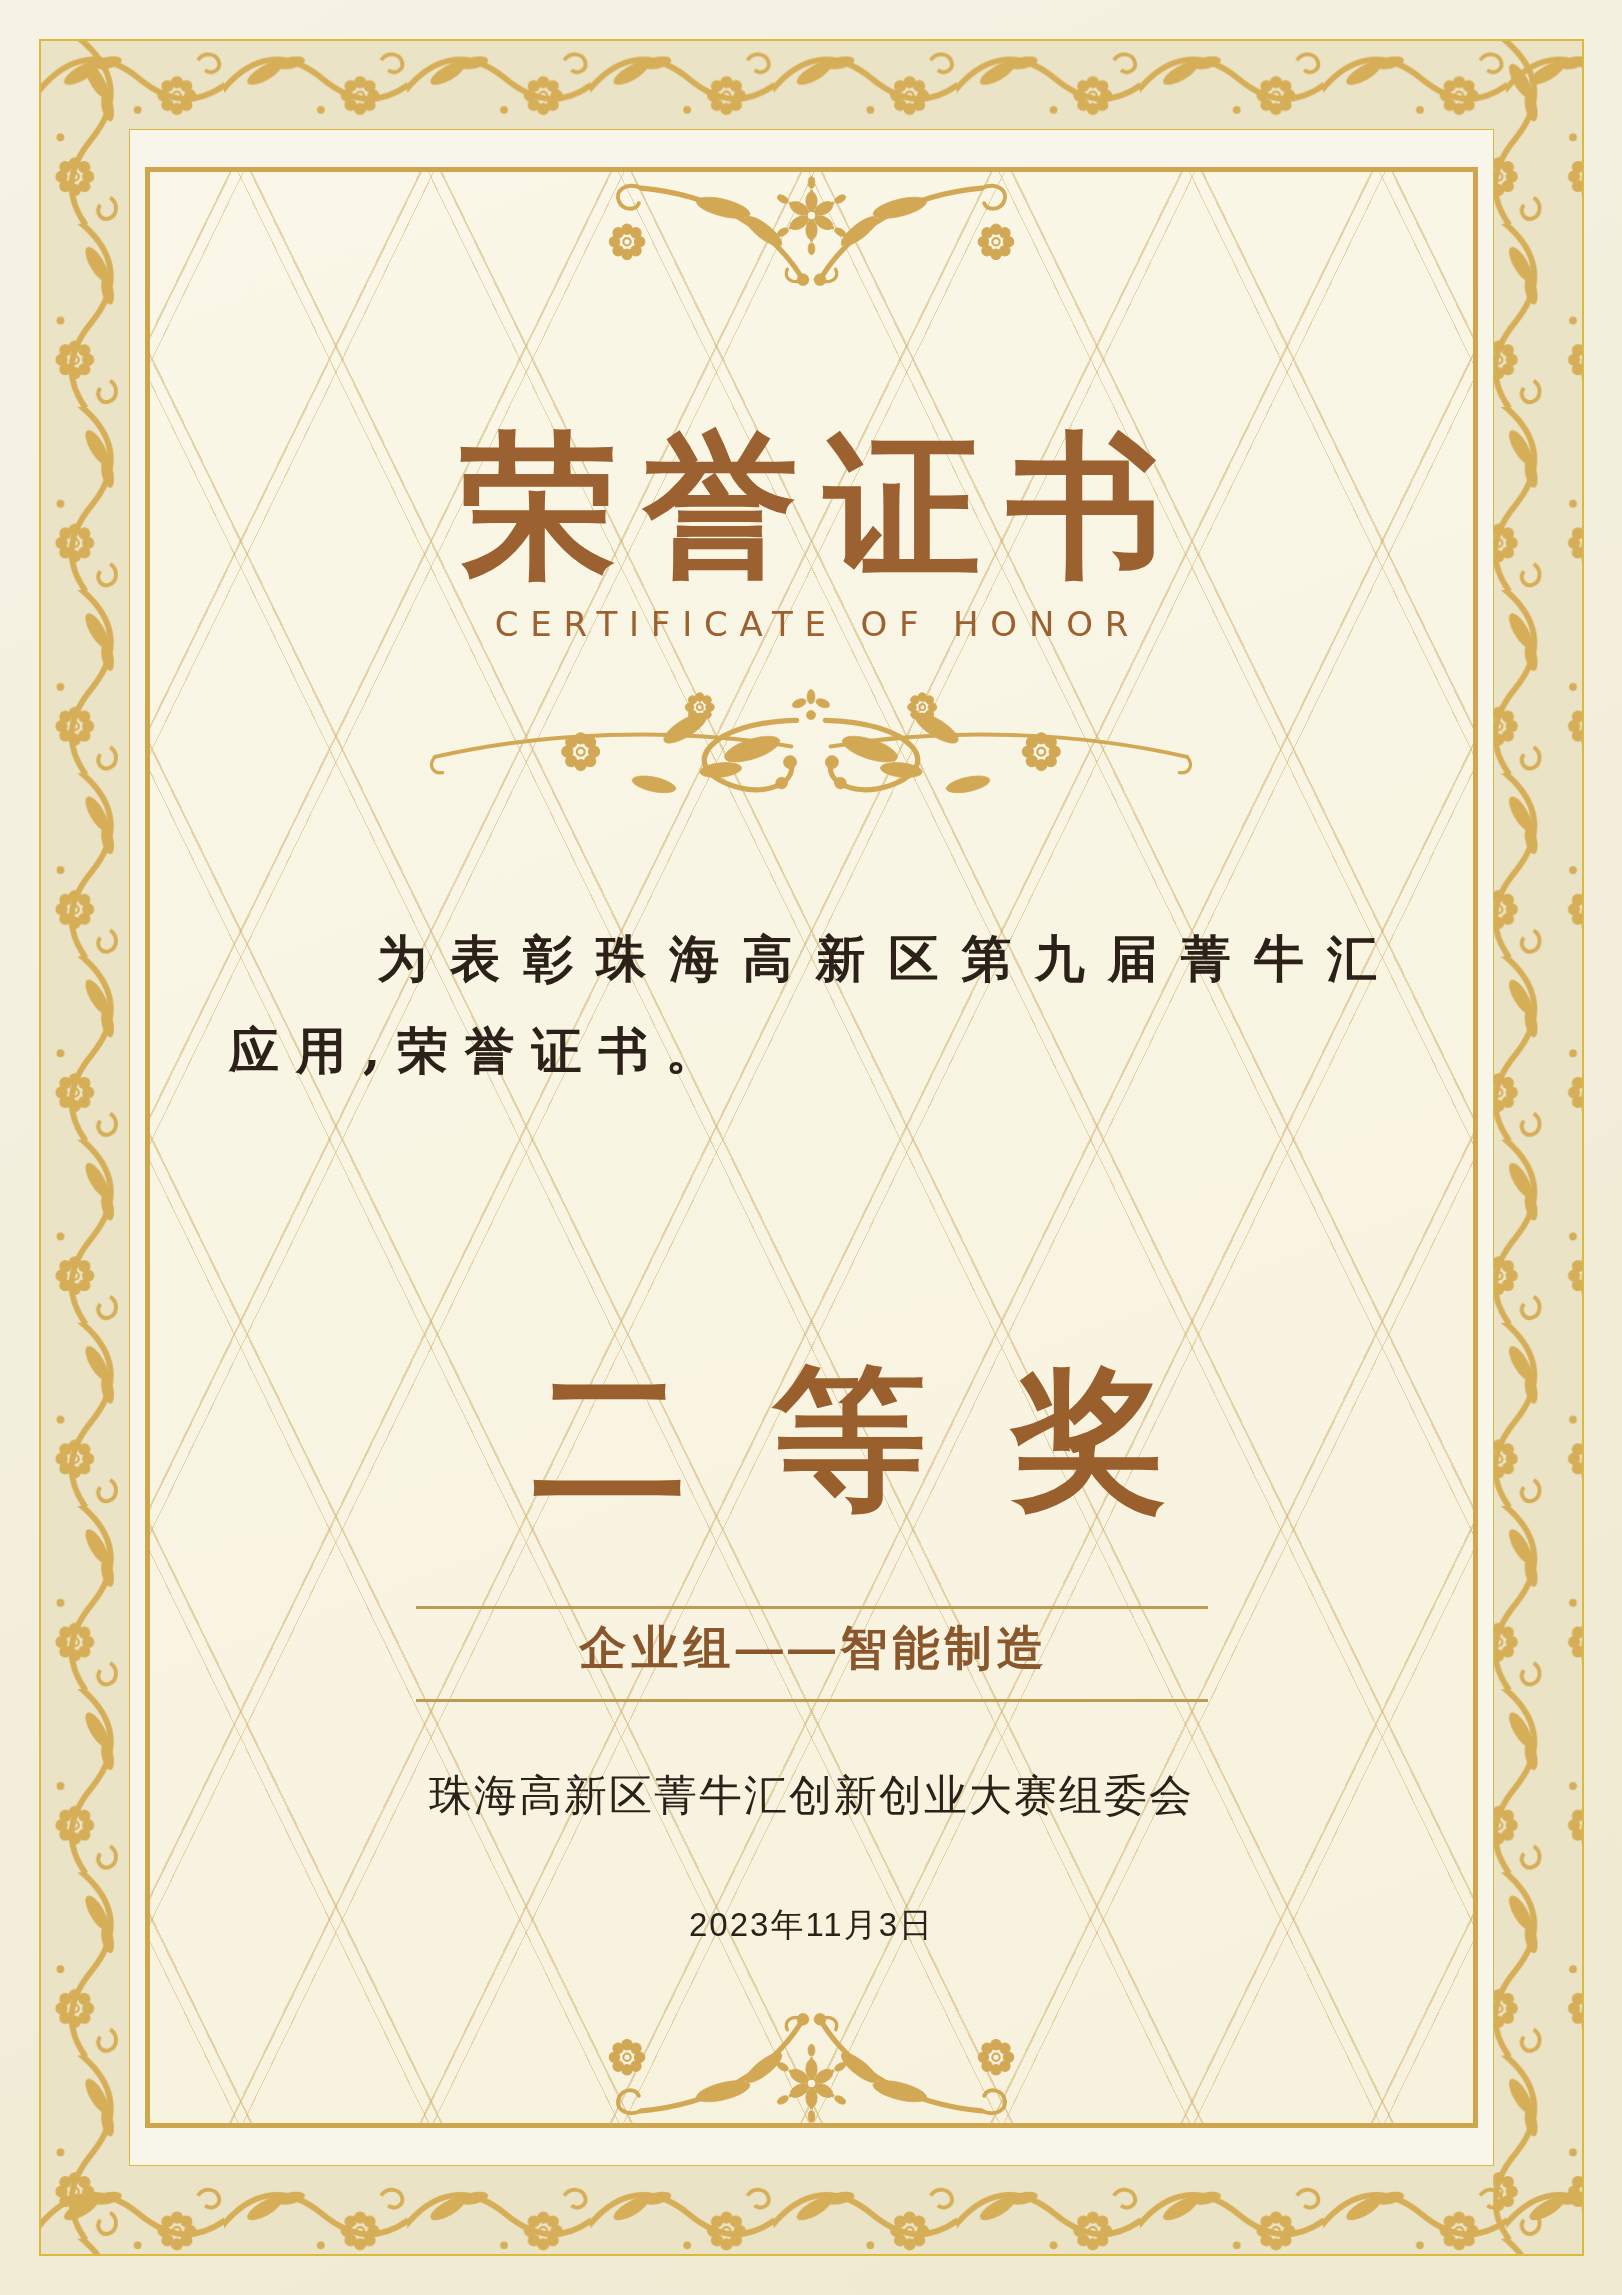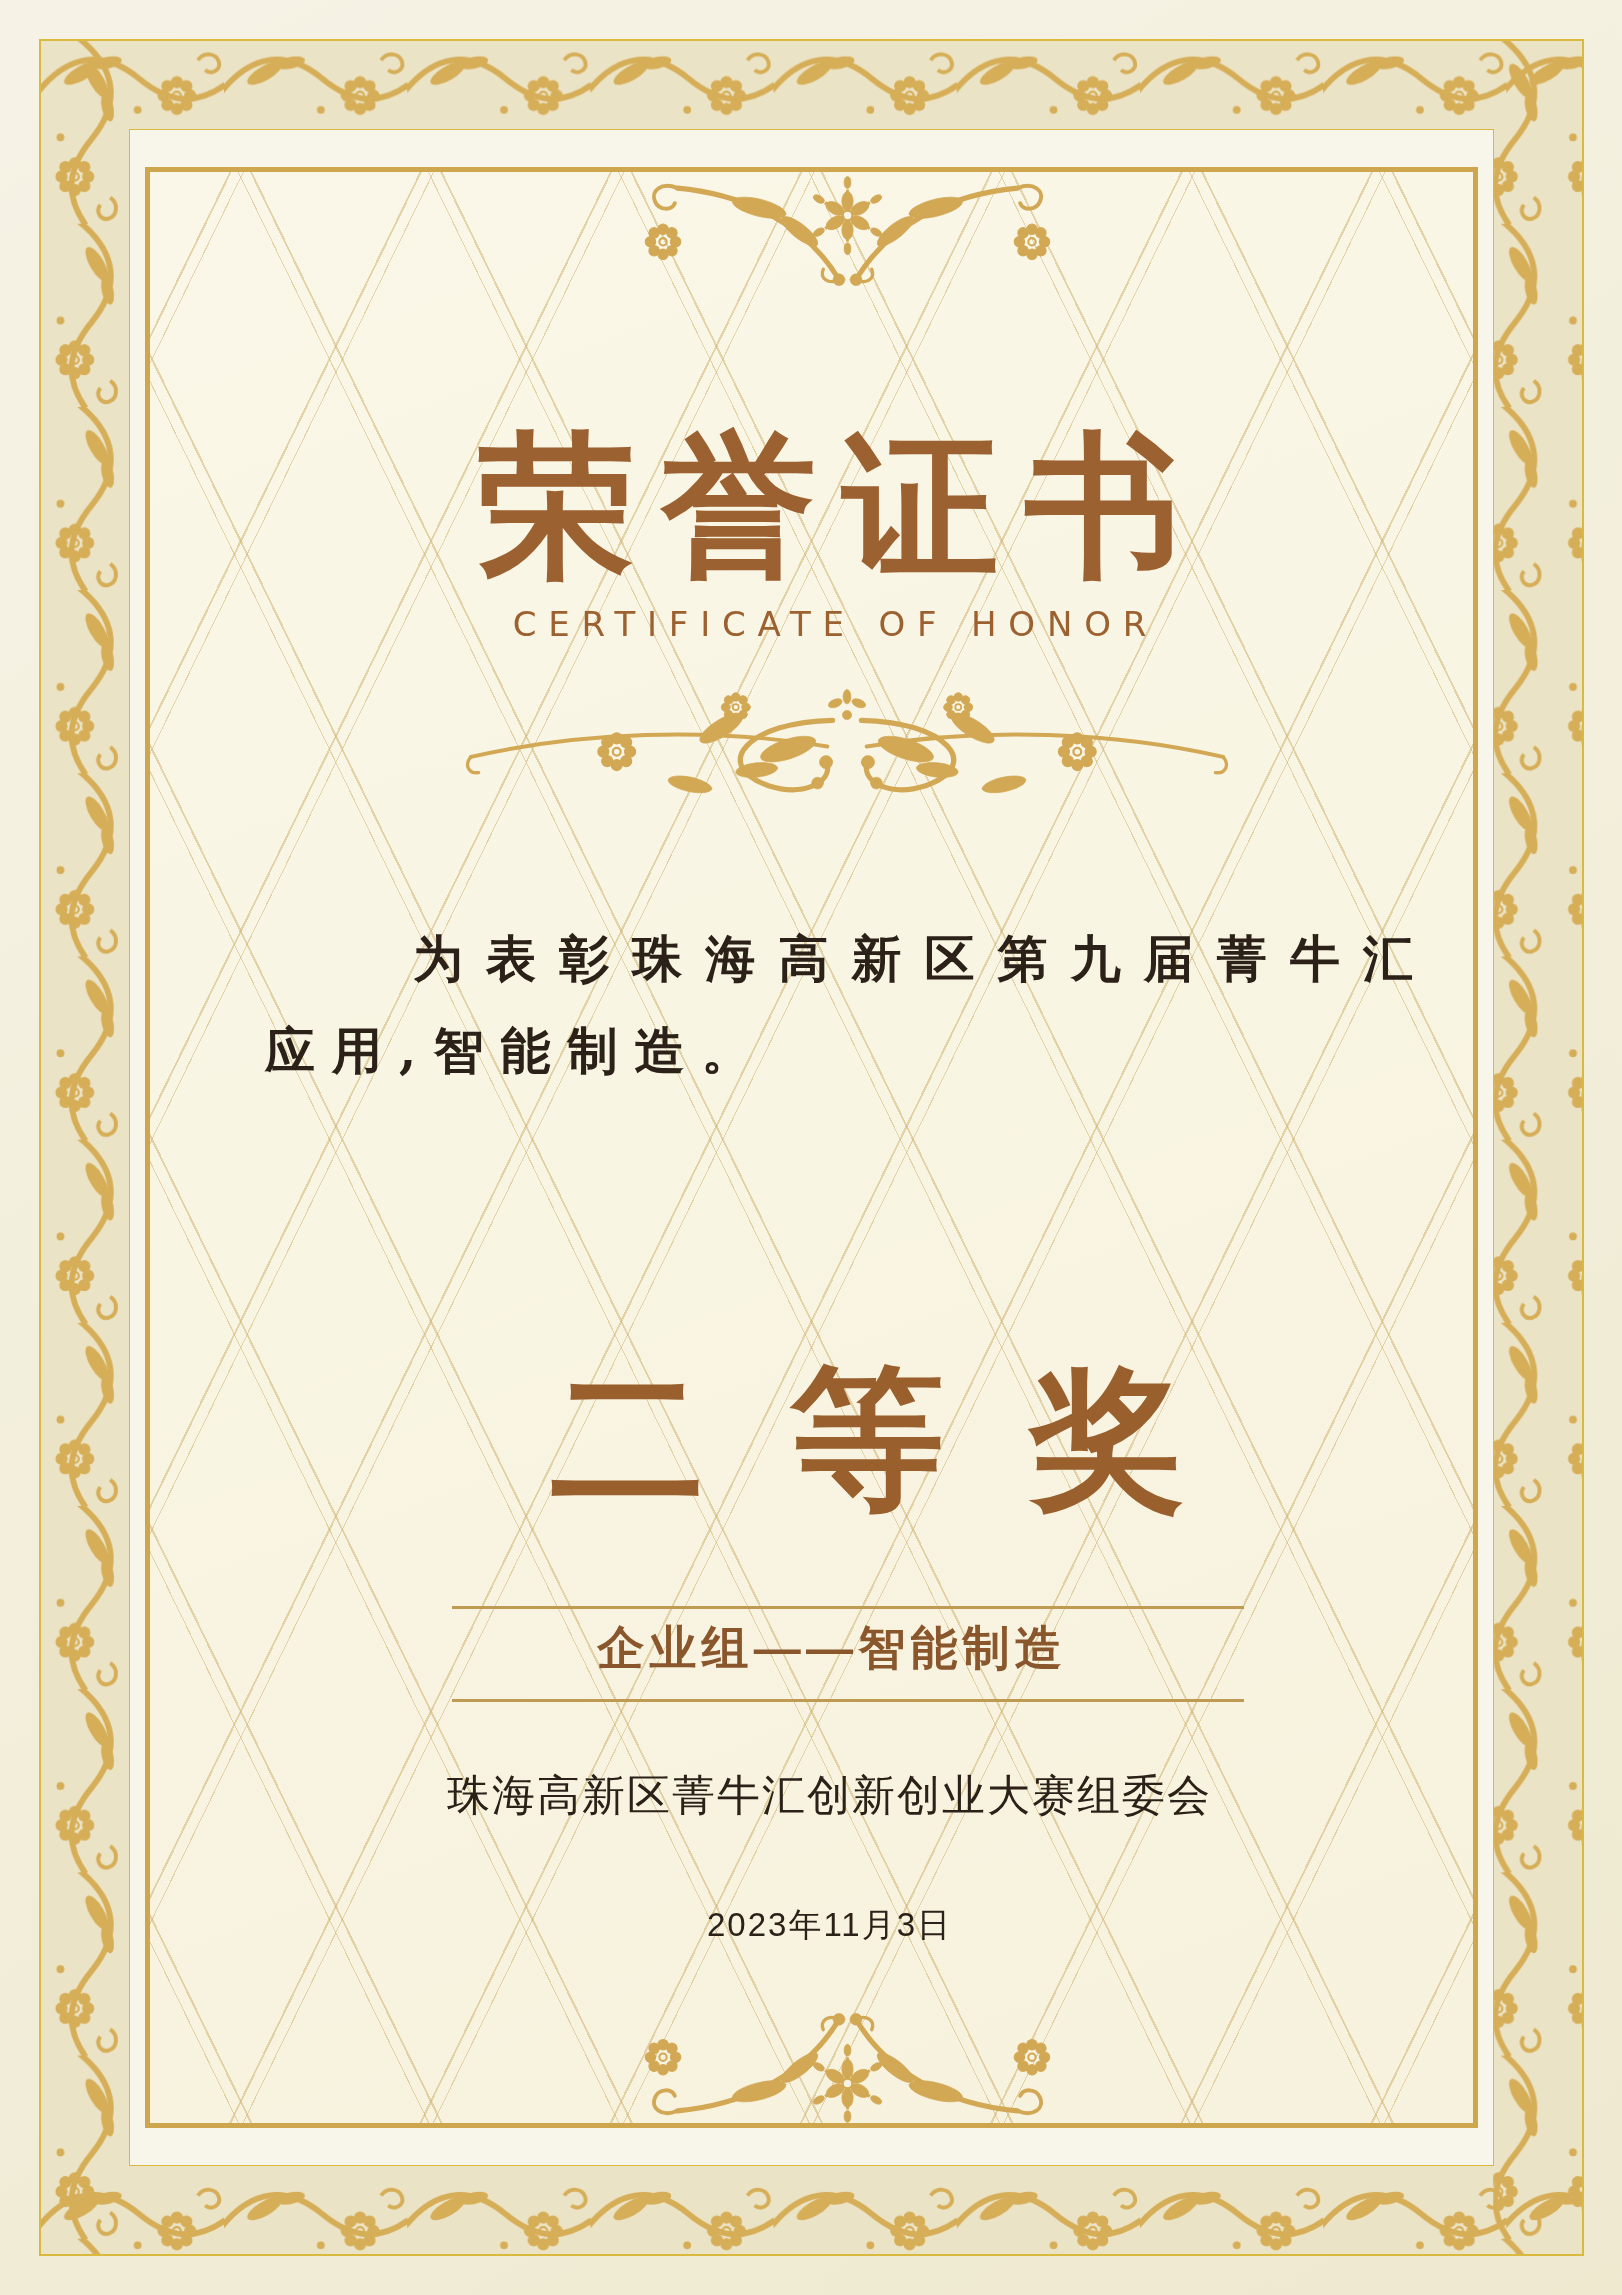--- a/index.html
+++ b/index.html
@@ -10,21 +10,21 @@
   .band-svg{position:absolute;left:0;top:0;z-index:1;}
   .frame-outer{position:absolute;inset:39px;border:2px solid #d9ba3e;z-index:2;}
   .frame-thin{position:absolute;inset:129px;border:1.3px solid #d9ba3e;background:#f8f6ea;z-index:2;}
   .frame-thick{position:absolute;left:145px;right:145px;top:167px;bottom:167px;
         border:5.9px solid #cda64e;z-index:2;
         background:
           repeating-linear-gradient(64deg,transparent 0 79px,rgba(206,176,108,.5) 79px 80px,transparent 80px 90px,rgba(206,176,108,.5) 90px 92px,transparent 92px 171px),
           repeating-linear-gradient(-64deg,transparent 0 79px,rgba(206,176,108,.5) 79px 80px,transparent 80px 90px,rgba(206,176,108,.5) 90px 92px,transparent 92px 171px),
           linear-gradient(160deg,#faf7e8,#f7f2dd);}
   
-  .content{position:absolute;inset:0;z-index:3;margin-left:36px;}
+  .content{position:absolute;inset:0;z-index:3;}
   .orn{position:absolute;color:#d2a855;}
   .orn svg{display:block;width:100%;height:100%;}
   .orn-top{left:576px;top:171px;width:471px;height:118px;}
   .orn-divider{left:425px;top:686px;width:772px;height:115px;}
   .orn-bottom{left:576px;top:2010px;width:471px;height:118px;transform:scaleY(-1);}
   .ctext{position:absolute;left:0;width:100%;text-align:center;white-space:nowrap;}
   .title{top:424px;font-family:"DejaVu Serif","Liberation Serif",serif;font-weight:700;
          font-size:156px;line-height:164px;color:#9c6130;letter-spacing:26px;text-indent:26px;}
   .subtitle{top:605px;font-size:34px;line-height:39px;font-weight:normal;color:#9c6130;
          letter-spacing:11.8px;text-indent:11.8px;font-family:"DejaVu Sans","Liberation Sans",sans-serif;}
@@ -165,21 +165,21 @@
           <ellipse cx="590" cy="16" rx="6" ry="11"></ellipse>
           <ellipse cx="572" cy="26" rx="11" ry="6" transform="rotate(-22 572 26)"></ellipse>
           <ellipse cx="608" cy="26" rx="11" ry="6" transform="rotate(22 608 26)"></ellipse>
           <circle cx="590" cy="44" r="7"></circle>
         </g>
       </svg>
     </div>
 
     <div class="body-block">
       <div class="body-line indent">为表彰珠海高新区第九届菁牛汇</div>
-      <div class="body-line last">应用,智能制造。</div>
+      <div class="body-line last">应用,荣誉证书。</div>
     </div>
 
     <div class="ctext award">二等奖</div>
 
     <div class="rule rule-top"></div>
     <div class="ctext category">企业组——智能制造</div>
     <div class="rule rule-bottom"></div>
 
     <div class="ctext issuer">珠海高新区菁牛汇创新创业大赛组委会</div>
     <div class="ctext date">2023年11月3日</div>

